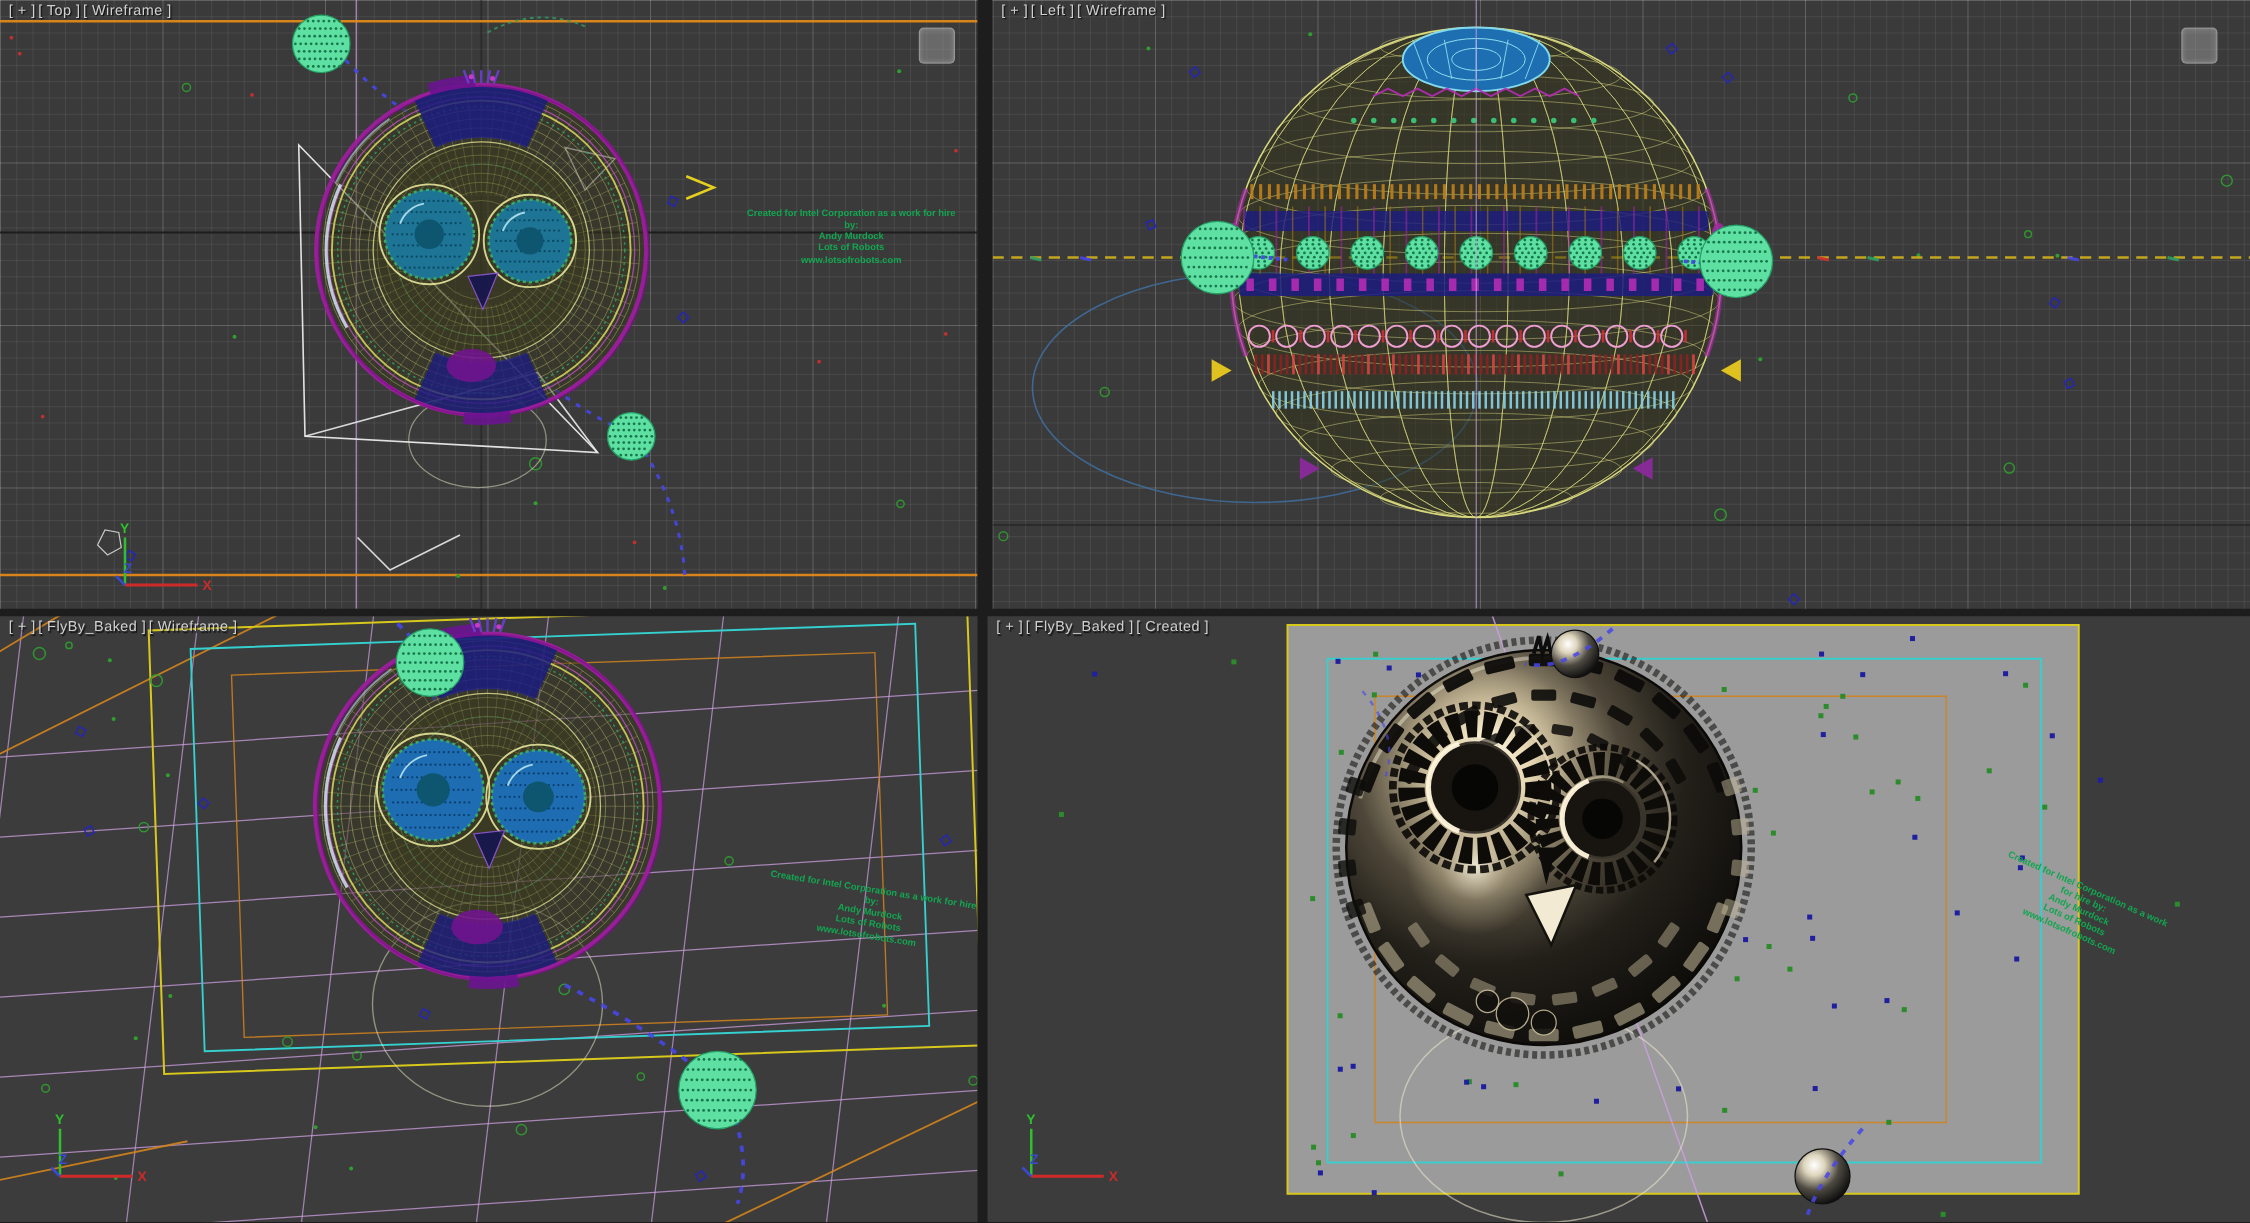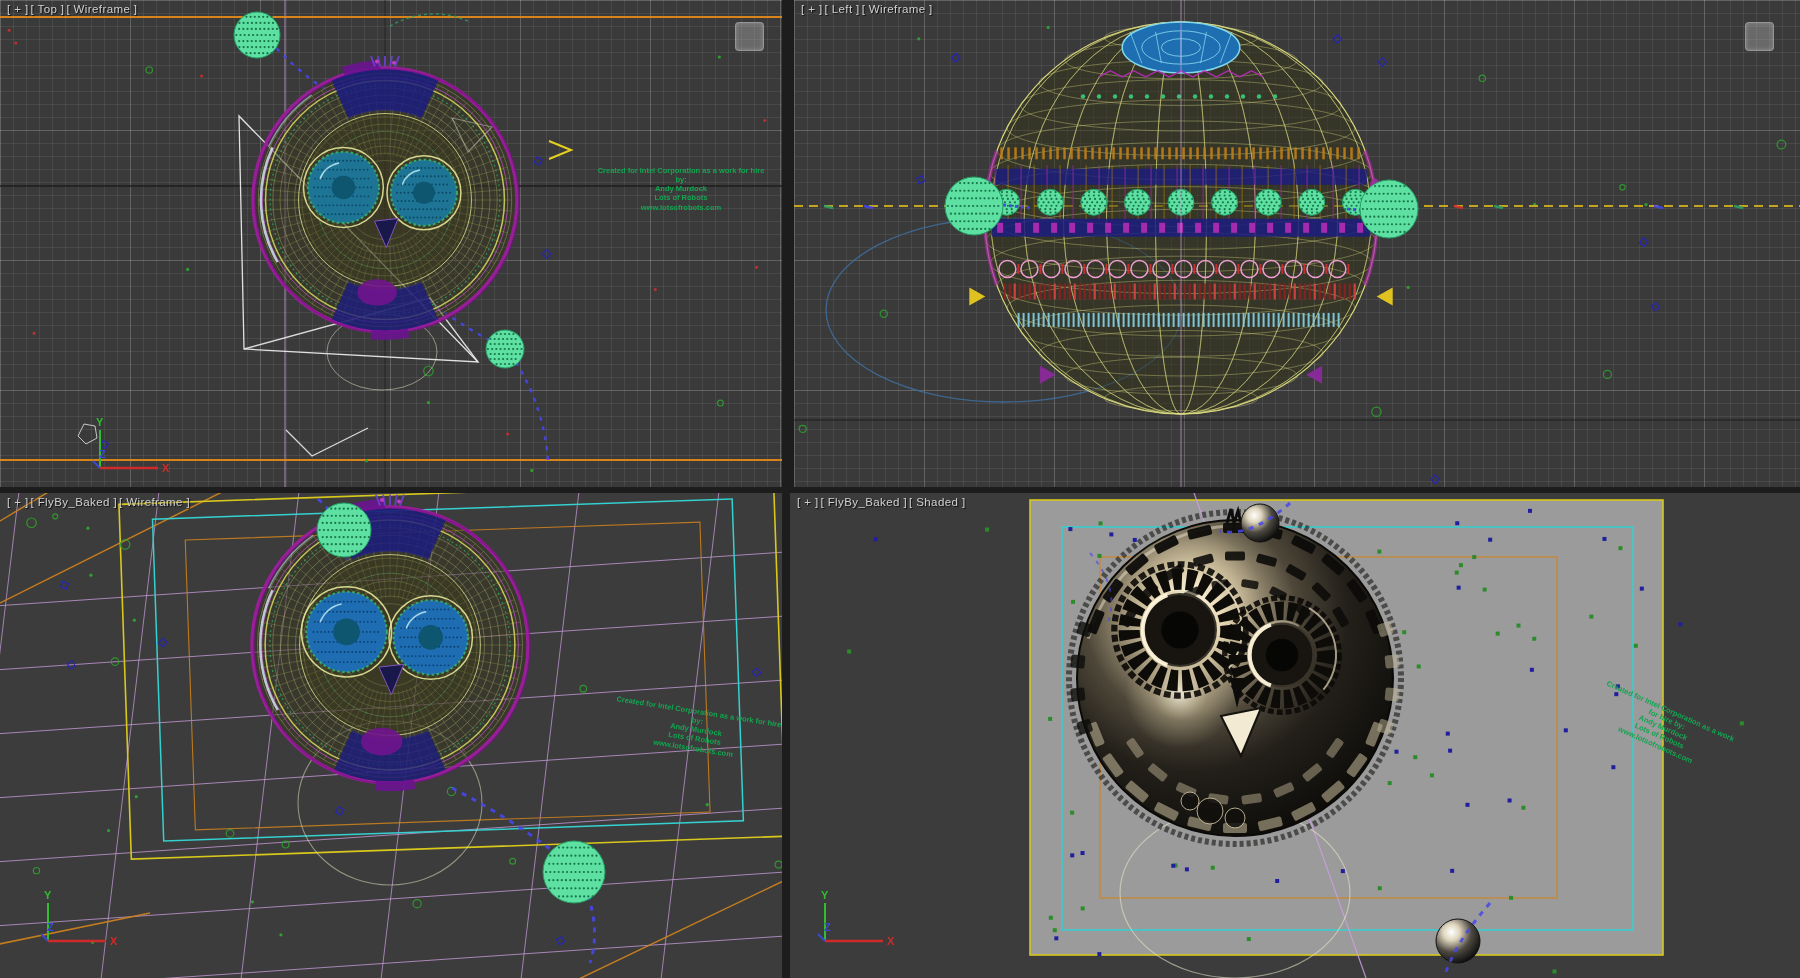--- a/index.html
+++ b/index.html
@@ -2098,21 +2098,21 @@
         <g>
           <line x1="35" y1="448" x2="35" y2="410" stroke="#2fbf2f" stroke-width="2" opacity="1" fill="none"></line>
           <line x1="35" y1="448" x2="93" y2="448" stroke="#cf2a2a" stroke-width="2.5" opacity="1" fill="none"></line>
           <line x1="35" y1="448" x2="28" y2="441" stroke="#3a4ad0" stroke-width="2" opacity="1" fill="none"></line>
           <text x="31" y="406" fill="#2fbf2f" font-size="11" font-weight="bold" font-family="Liberation Sans, sans-serif">Y</text>
           <text x="97" y="452" fill="#cf2a2a" font-size="11" font-weight="bold" font-family="Liberation Sans, sans-serif">X</text>
           <text x="34" y="438" fill="#3a4ad0" font-size="11" font-weight="bold" font-family="Liberation Sans, sans-serif">Z</text>
         </g>
       </svg>
     <div class="vp-label">
-      <span>[ + ]</span><span>[ FlyBy_Baked ]</span><span>[ Shaded ]</span>
+      <span>[ + ]</span><span>[ FlyBy_Baked ]</span><span>[ Created ]</span>
     </div>
     <div class="credit" style="left:800px;top:212px;width:146px;transform:rotate(24deg)">
       <div>Created for Intel Corporation as a work for hire by:</div>
       <div>Andy Murdock</div>
       <div>Lots of Robots</div>
       <div>www.lotsofrobots.com</div>
     </div>
   </div>
 
 </div>

